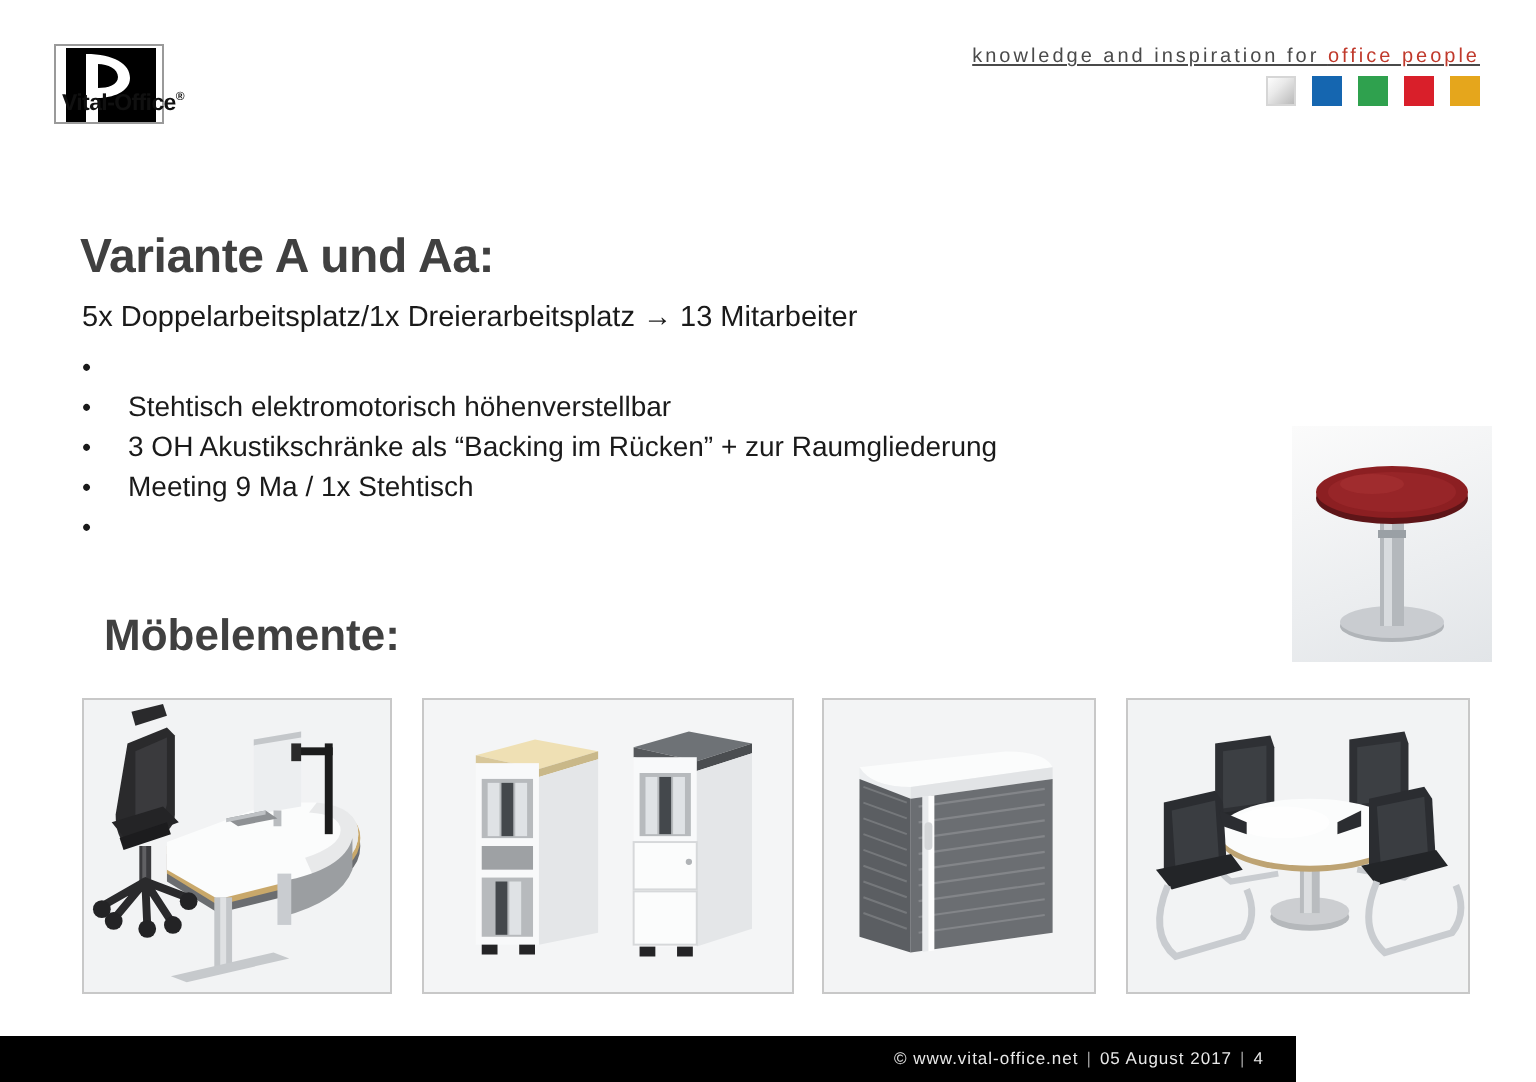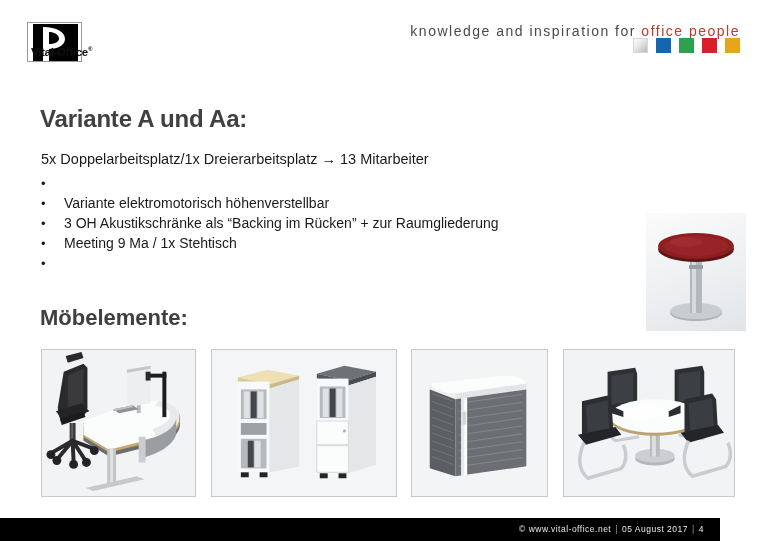--- a/index.html
+++ b/index.html
@@ -53,24 +53,25 @@
     white-space: nowrap;
   }
   #logo-text sup {
     font-size: 6px;
     vertical-align: super;
   }
 
   #tagline {
     position: absolute;
     right: 28px; top: 23px;
-    font-size: 14px;
+    font-size: 10px;
     letter-spacing: 1.5px;
     color: #4a4a4a;
     white-space: nowrap;
+    text-decoration: underline;
   }
   #tagline .accent { color: #c0392b; }
 
   #swatches {
     position: absolute;
     right: 28px; top: 38px;
     display: flex;
     gap: 8px;
   }
   .swatch {
@@ -78,21 +79,21 @@
   }
   .swatch.silver {
     background: linear-gradient(135deg,#fdfdfd 0%,#e9e9e9 40%,#b9b9b9 100%);
     border: 1px solid #d6d6d6;
     box-sizing: border-box;
   }
 
   
   #title {
     position: absolute;
-    left: 40px; top: 89px;
+    left: 40px; top: 99px;
     font-size: 24px;
     font-weight: bold;
     color: #404040;
     letter-spacing: -0.2px;
   }
   #subtitle {
     position: absolute;
     left: 41px; top: 151px;
     font-size: 14.5px;
     color: #1a1a1a;
@@ -115,21 +116,21 @@
   .bullet .dot {
     width: 23px;
     flex: 0 0 23px;
     text-align: left;
     font-size: 13px;
   }
   .bullet .txt { white-space: nowrap; }
 
   #section-title {
     position: absolute;
-    left: 40px; top: 287px;
+    left: 52px; top: 287px;
     font-size: 22px;
     font-weight: bold;
     color: #404040;
   }
 
   
   #hero {
     position: absolute;
     left: 646px; top: 213px;
     width: 100px; height: 118px;
@@ -147,21 +148,21 @@
   #panel-1 { left: 41px;  top: 349px; width: 155px; height: 148px; }
   #panel-2 { left: 211px; top: 349px; width: 186px; height: 148px; }
   #panel-3 { left: 411px; top: 349px; width: 137px; height: 148px; }
   #panel-4 { left: 563px; top: 349px; width: 172px; height: 148px; }
   .panel svg { display: block; width: 100%; height: 100%; }
 
   
   #footer {
     position: absolute;
     left: 0; bottom: 0;
-    width: 720px;
+    width: 648px;
     height: 23px;
     background: #000000;
   }
   #footer-text {
     position: absolute;
     right: 16px; top: 0;
     height: 23px;
     line-height: 23px;
     font-size: 8.5px;
     color: #e8e8e8;
@@ -202,21 +203,21 @@
   <h1 id="title">Variante A und Aa:</h1>
 
   <div id="subtitle">5x Doppelarbeitsplatz/1x Dreierarbeitsplatz → 13 Mitarbeiter</div>
 
   <div id="bullets">
     <div class="bullet">
       <span class="dot">•</span>
     </div>
     <div class="bullet">
       <span class="dot">•</span>
-      <span class="txt">Variante elektromotorisch höhenverstellbar</span>
+      <span class="txt">Stehtisch elektromotorisch höhenverstellbar</span>
     </div>
     <div class="bullet">
       <span class="dot">•</span>
       <span class="txt">3 OH Akustikschränke als “Backing im Rücken” + zur Raumgliederung</span>
     </div>
     <div class="bullet">
       <span class="dot">•</span>
       <span class="txt">Meeting 9 Ma / 1x Stehtisch</span>
     </div>
     <div class="bullet">

